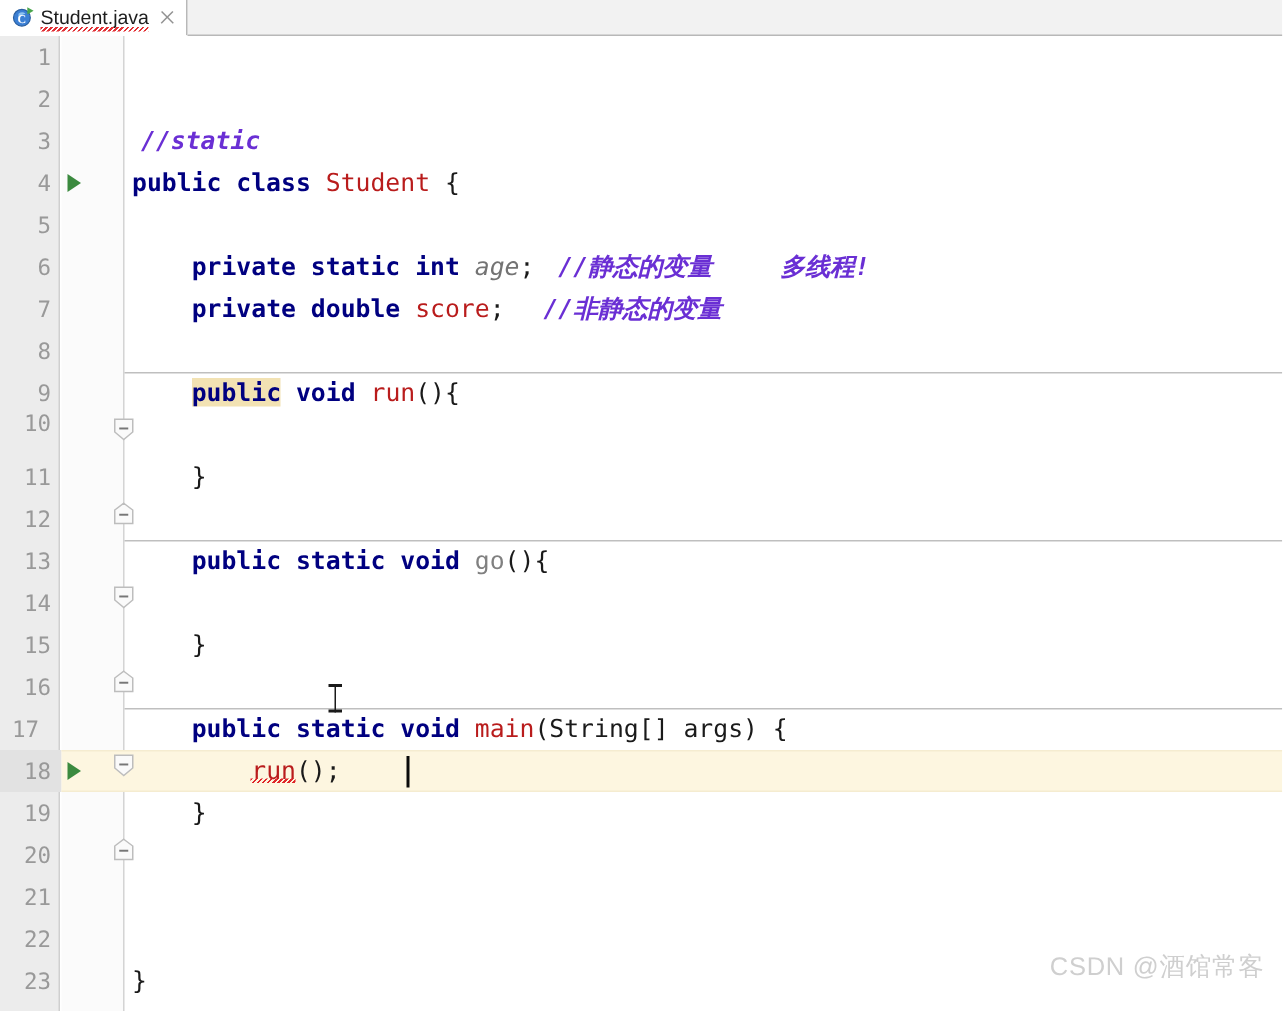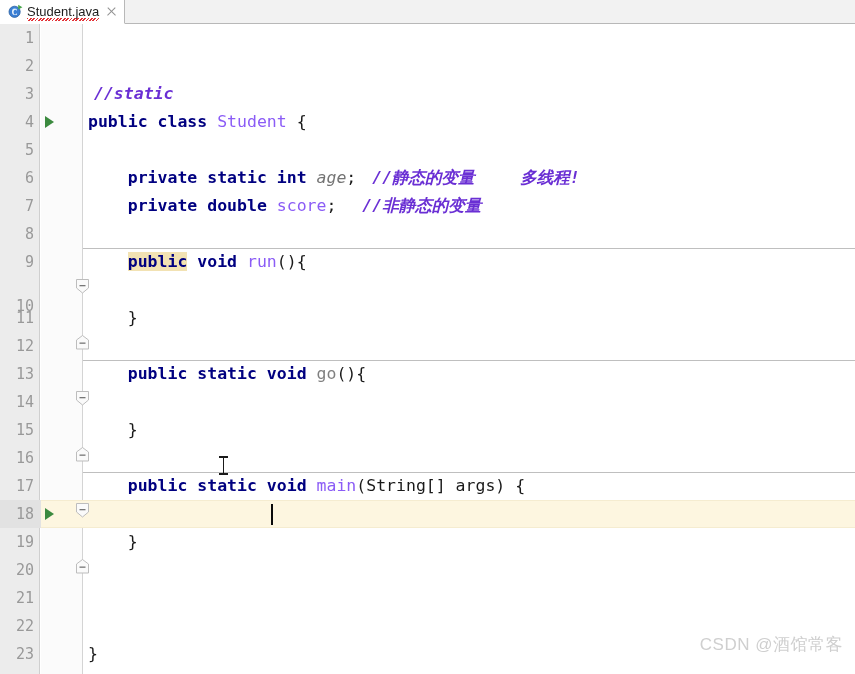--- a/index.html
+++ b/index.html
@@ -158,21 +158,21 @@
     height: 28px;
     line-height: 28px;
     white-space: pre;
     font-family: "DejaVu Sans Mono", monospace;
     font-size: 16.5px;
     color: #2b2b2b;
     letter-spacing: 0px;
   }
   .kw      { color: #000080; font-weight: bold; }
   .plain   { color: #1a1a1a; }
-  .ident   { color: #8b5cf6; }
+  .ident   { color: #b91c1c; }
   .identi  { color: #737373; font-style: italic; }
   .grayfn  { color: #808080; }
   .cmt     { color: #6a2fd4; font-style: italic; font-weight: bold; margin-left: 6px; }
   .hl-ident{ background: #f2e2b3; }
 
   
   .squig {
     position: relative;
   }
   .squig::after {
@@ -276,28 +276,28 @@
 
     <div class="lnum" style="top:0px;">1</div>
     <div class="lnum" style="top:28px;">2</div>
     <div class="lnum" style="top:56px;">3</div>
     <div class="lnum" style="top:84px;">4</div>
     <div class="lnum" style="top:112px;">5</div>
     <div class="lnum" style="top:140px;">6</div>
     <div class="lnum" style="top:168px;">7</div>
     <div class="lnum" style="top:196px;">8</div>
     <div class="lnum" style="top:224px;">9</div>
-    <div class="lnum" style="top:268px;">10</div>
+    <div class="lnum" style="top:244px;">10</div>
     <div class="lnum" style="top:280px;">11</div>
     <div class="lnum" style="top:308px;">12</div>
     <div class="lnum" style="top:336px;">13</div>
     <div class="lnum" style="top:364px;">14</div>
     <div class="lnum" style="top:392px;">15</div>
     <div class="lnum" style="top:420px;">16</div>
-    <div class="lnum" style="top:448px;">17</div>
+    <div class="lnum" style="top:448px;text-align:center;">17</div>
     <div class="lnum" style="top:476px;">18</div>
     <div class="lnum" style="top:504px;">19</div>
     <div class="lnum" style="top:532px;padding-left:16px;">20</div>
     <div class="lnum" style="top:560px;">21</div>
     <div class="lnum" style="top:588px;">22</div>
     <div class="lnum" style="top:616px;">23</div>
 
     <div class="run-tri" style="left:45px; top:92px;"></div>
     <div class="run-tri" style="left:45px; top:484px;"></div>
 
@@ -350,20 +350,21 @@
     <div class="code" style="top:224px;"><span class="plain">    </span><span class="kw hl-ident">public</span><span class="plain"> </span><span class="kw">void</span><span class="plain"> </span><span class="ident">run</span><span class="plain">(){</span></div>
 
     <div class="code" style="top:280px;"><span class="plain">    </span><span class="plain">}</span></div>
 
     <div class="code" style="top:336px;text-align:right;"><span class="plain">    </span><span class="kw">public</span><span class="plain"> </span><span class="kw">static</span><span class="plain"> </span><span class="kw">void</span><span class="plain"> </span><span class="grayfn">go</span><span class="plain">(){</span></div>
 
     <div class="code" style="top:392px;"><span class="plain">    </span><span class="plain">}</span></div>
 
     <div class="code" style="top:448px;"><span class="plain">    </span><span class="kw">public</span><span class="plain"> </span><span class="kw">static</span><span class="plain"> </span><span class="kw">void</span><span class="plain"> </span><span class="ident">main</span><span class="plain">(String[] args) {</span></div>
 
+    <div class="code" style="top:476px;"><span class="plain">        </span><span class="ident squig">run</span><span class="plain">();</span></div>
 
     <div class="code" style="top:504px;"><span class="plain">    </span><span class="plain">}</span></div>
 
     <div class="code" style="top:616px;"><span class="plain">}</span></div>
 
     <div id="caret" style="left:271px; top:480px;"></div>
 
     <div id="mouse-cursor" style="left:219px; top:432px;">
       <span class="cap-t"></span>
         <span class="cap-b"></span>

